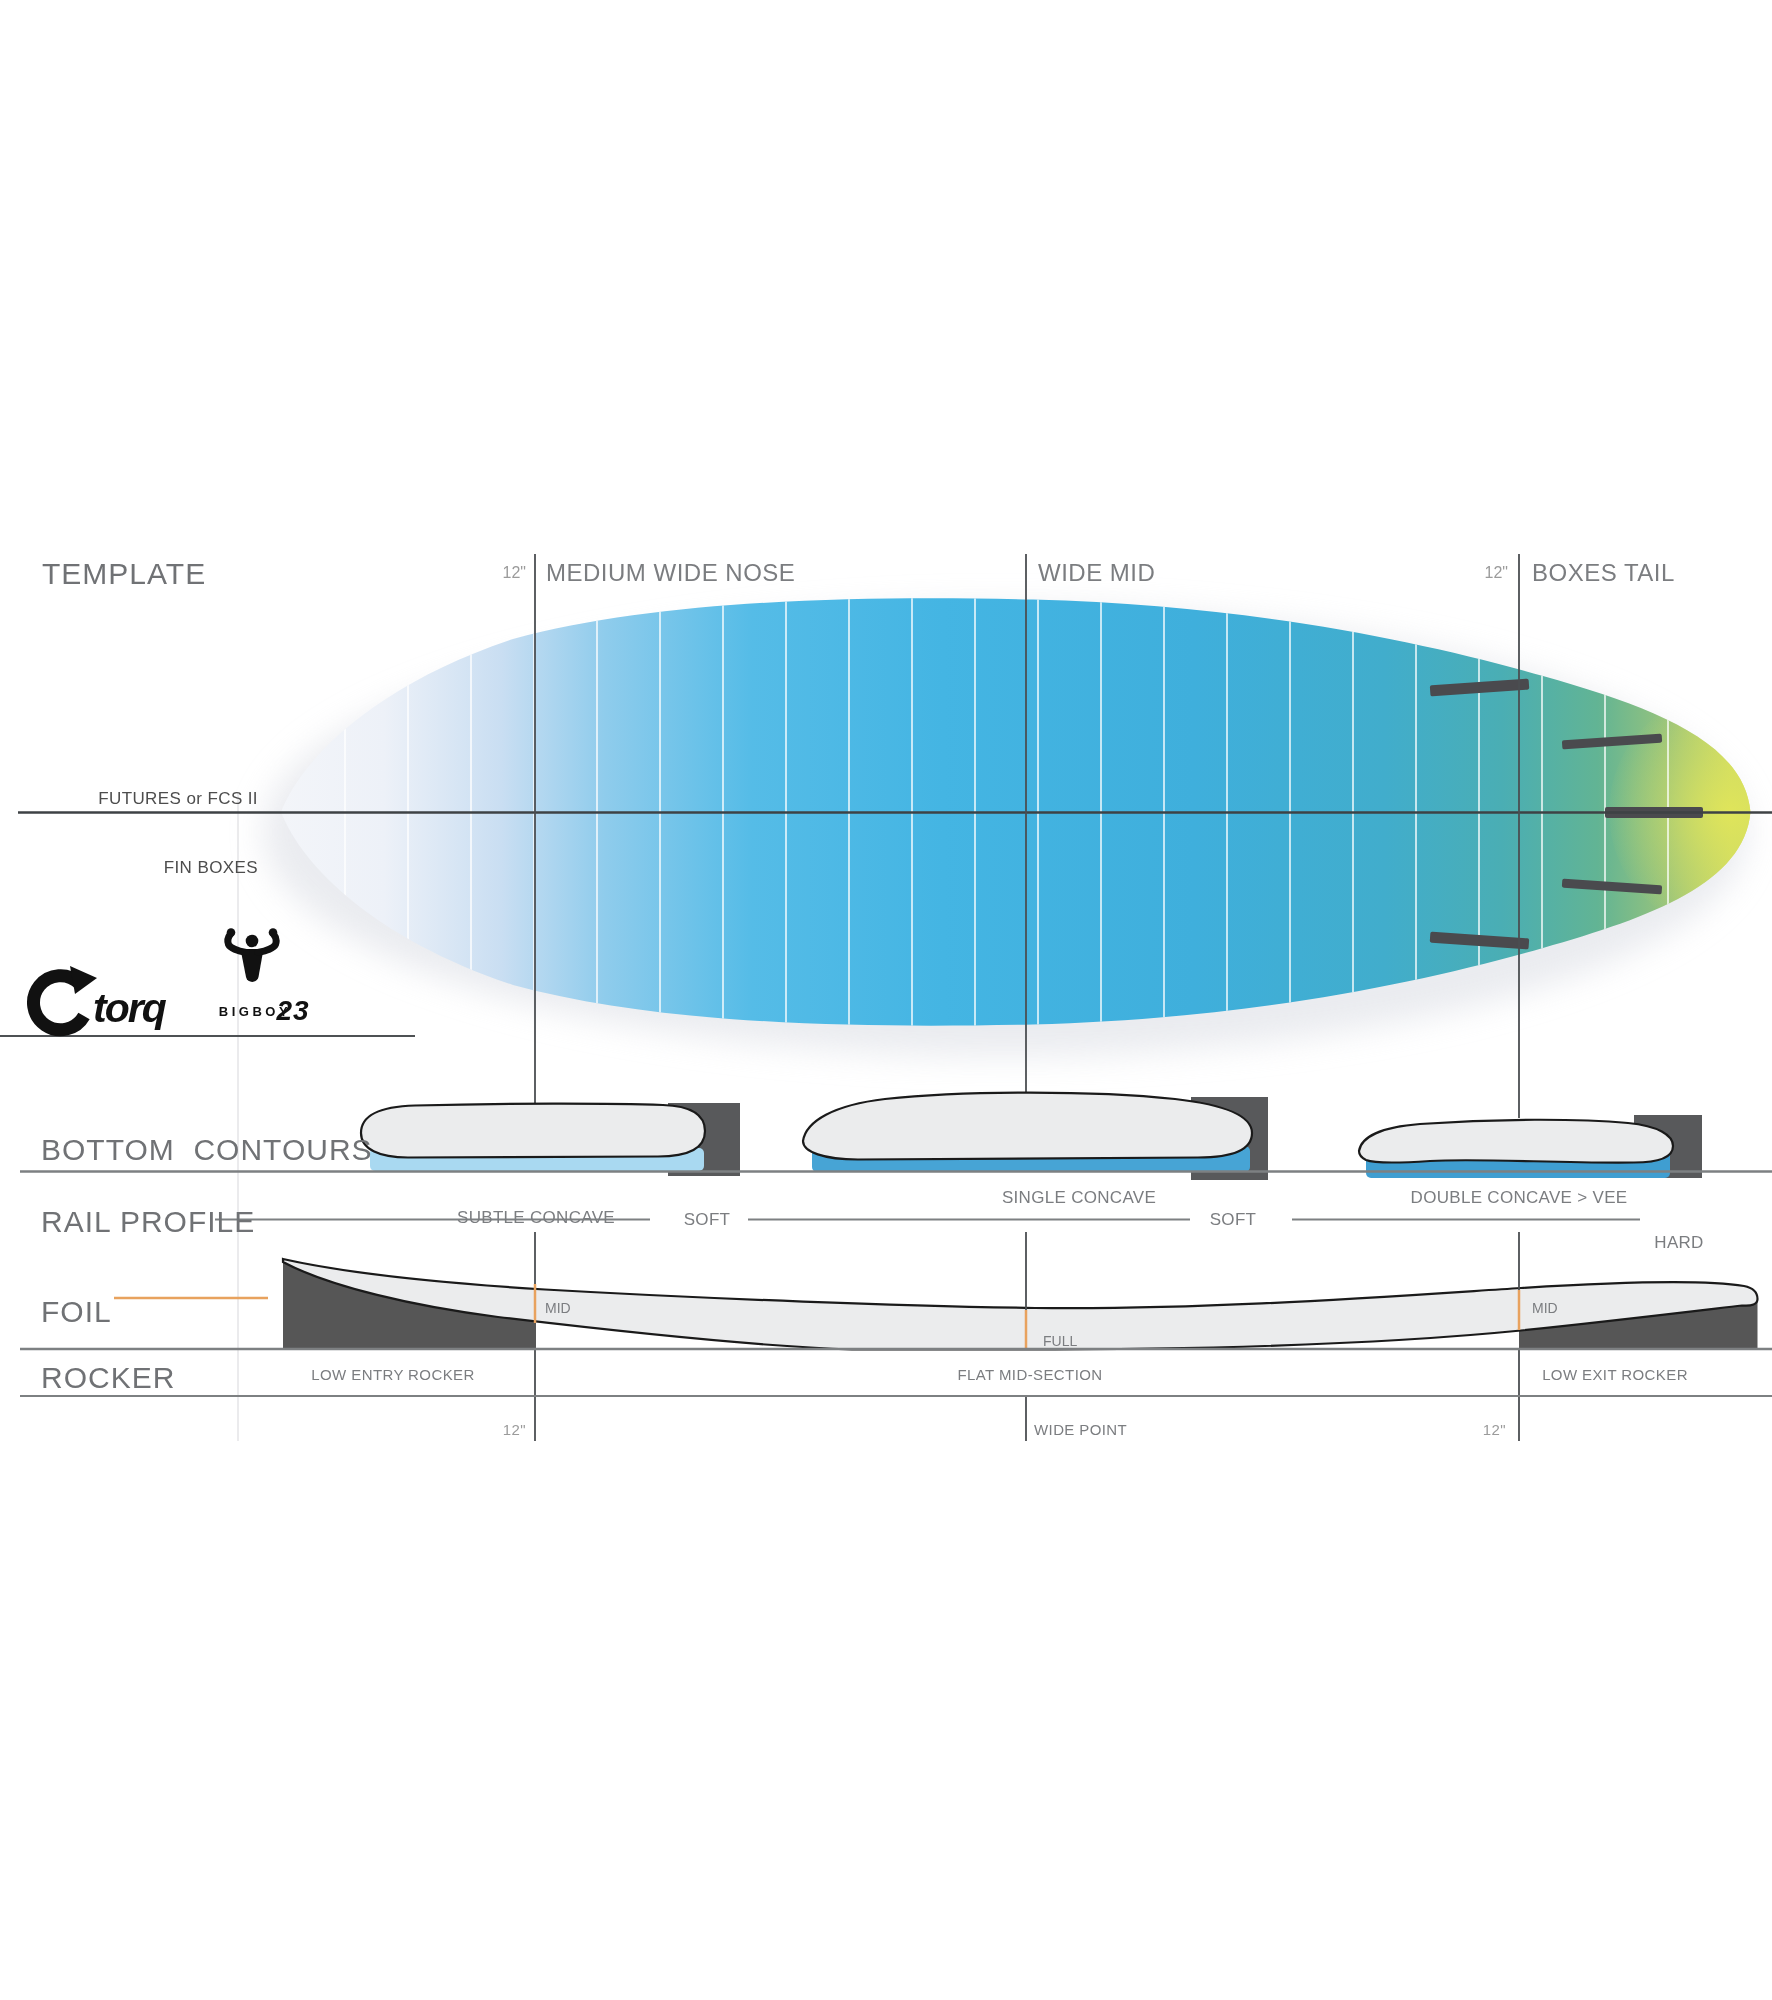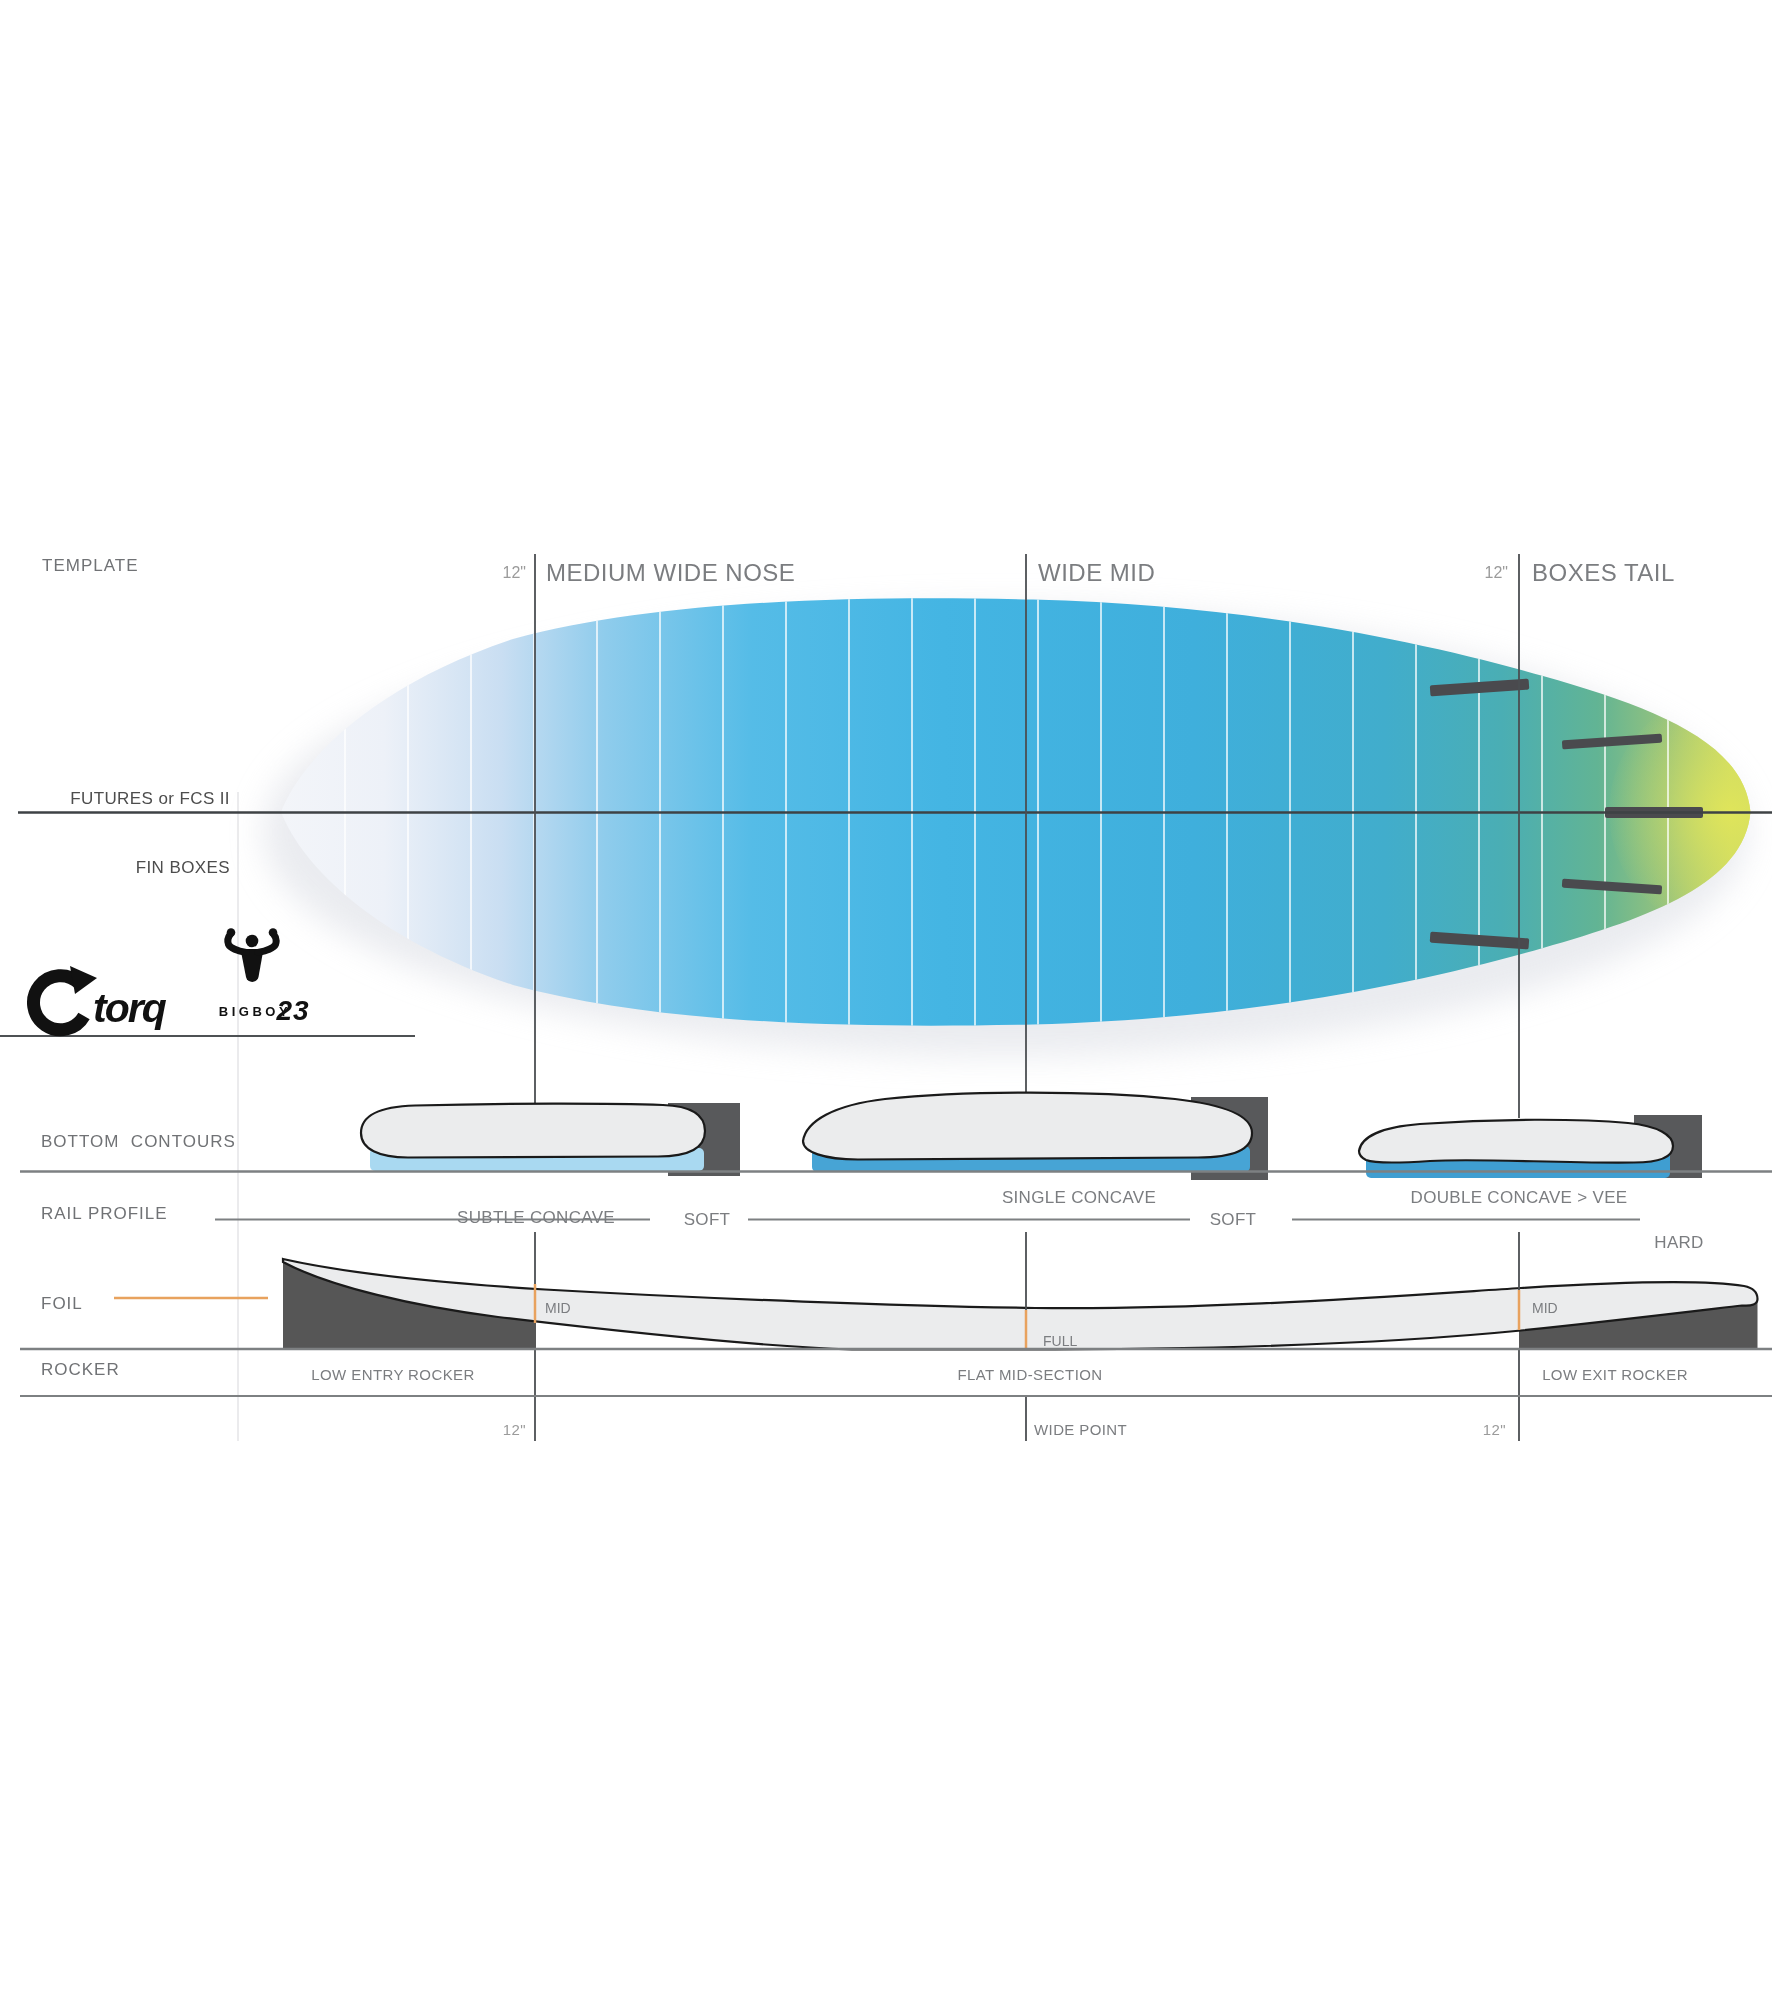--- a/index.html
+++ b/index.html
@@ -1,28 +1,28 @@
 <!DOCTYPE html>
 <html style="--accent-orange: #E8A25E; --line-dark: #4B4E52; --line-gray: #7D8082; --line-faint: #E4E5E7; --text-header: #707275; --text-label: #7B7D80; --text-light: #9B9B9B; --text-note: #4D4D4D; --block-gray: #58595B; --wedge-gray: #565656; --body-gray: #EBECED; --outline-black: #1A1A1A; --blue-light: #A9D9F1; --blue-mid: #47A4D5; --blue-deep: #3F9ED1; --fin-box: #4A4A4E; --logo-black: #111111; --board-nose: #F3F5F9; --board-pale: #EDF1F8; --board-lightblue: #C9DEF2; --board-sky: #8FCCEC; --board-cyan: #55BCE7; --board-blue: #44B5E3; --board-deepblue: #3FAFDC; --board-bluegreen: #41ADCC; --board-teal: #4AAEB4; --board-green: #62B494; --board-yellowgreen: #9AC47B; --board-yellow: #D8E05E;"><head>
 <meta charset="utf-8">
 <style>
   html,body{margin:0;padding:0;background:#ffffff;}
   #canvas{position:relative;width:1772px;height:2000px;background:#fff;overflow:hidden;
           font-family:"Liberation Sans",sans-serif;}
   #diagram-svg{position:absolute;left:0;top:0;}
   .lbl{position:absolute;color:var(--text-label);white-space:pre;line-height:1.1;}
-  .hdr{font-size:17px;letter-spacing:1px;color:var(--text-header);}
+  .hdr{font-size:30px;letter-spacing:1px;color:var(--text-header);}
   .sec{font-size:24px;letter-spacing:0.5px;color:var(--text-label);}
   .meas{font-size:16px;color:var(--text-light);}
   .sub{font-size:17px;letter-spacing:0.3px;color:var(--text-label);}
   .sm{font-size:15px;letter-spacing:0.4px;color:var(--text-label);}
   .tiny{font-size:14px;color:var(--text-label);}
   .ctr{transform:translateX(-50%);}
   .rt{text-align:right;}
-  .note{font-size:17px;letter-spacing:0.4px;color:var(--text-note);line-height:23px;text-align:right;}
+  .note{font-size:17px;letter-spacing:0.4px;color:var(--text-note);line-height:23px;text-align:right;padding-left:28px;}
   .bigboy-name{font-size:13px;font-weight:bold;letter-spacing:3.5px;color:var(--logo-black);margin-top:20px;}
   .bigboy-num{font-size:28px;font-weight:bold;font-style:italic;letter-spacing:1px;color:var(--logo-black);margin-left:40px;}
 </style>
 </head>
 <body>
 
 <div id="canvas">
 
   <svg id="diagram-svg" width="1772" height="2000" viewBox="0 0 1772 2000">
     <defs>

